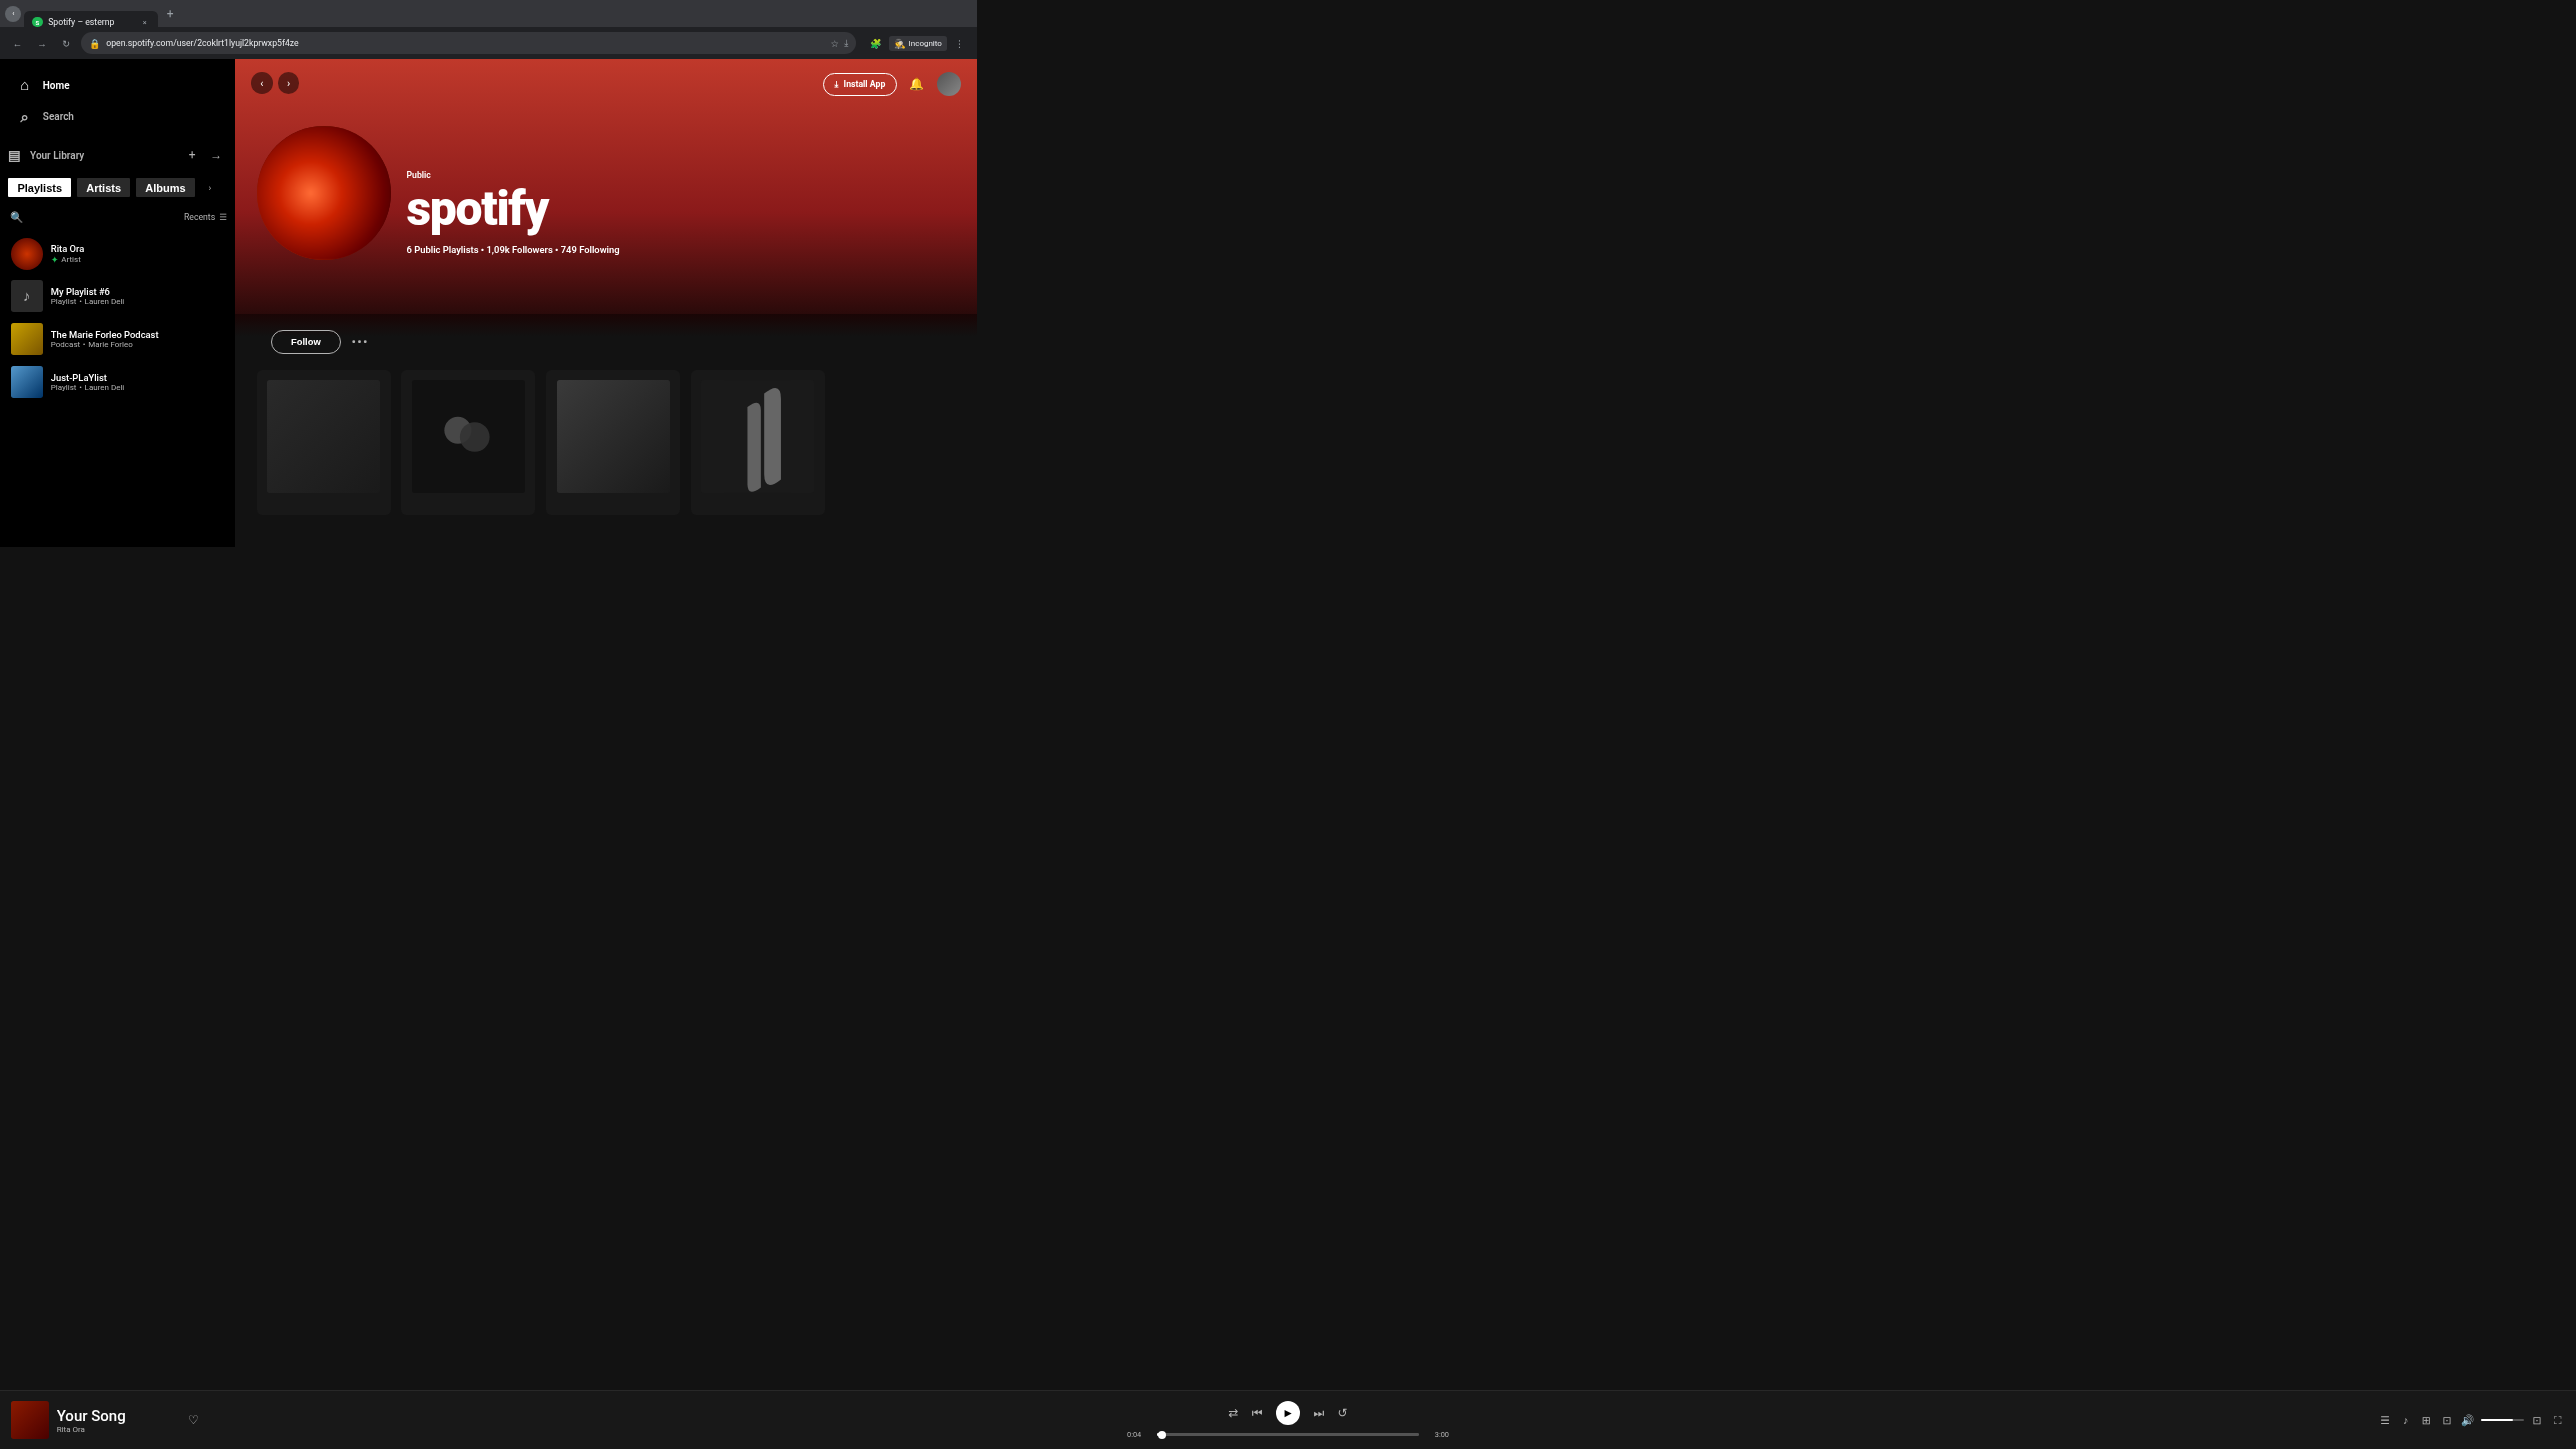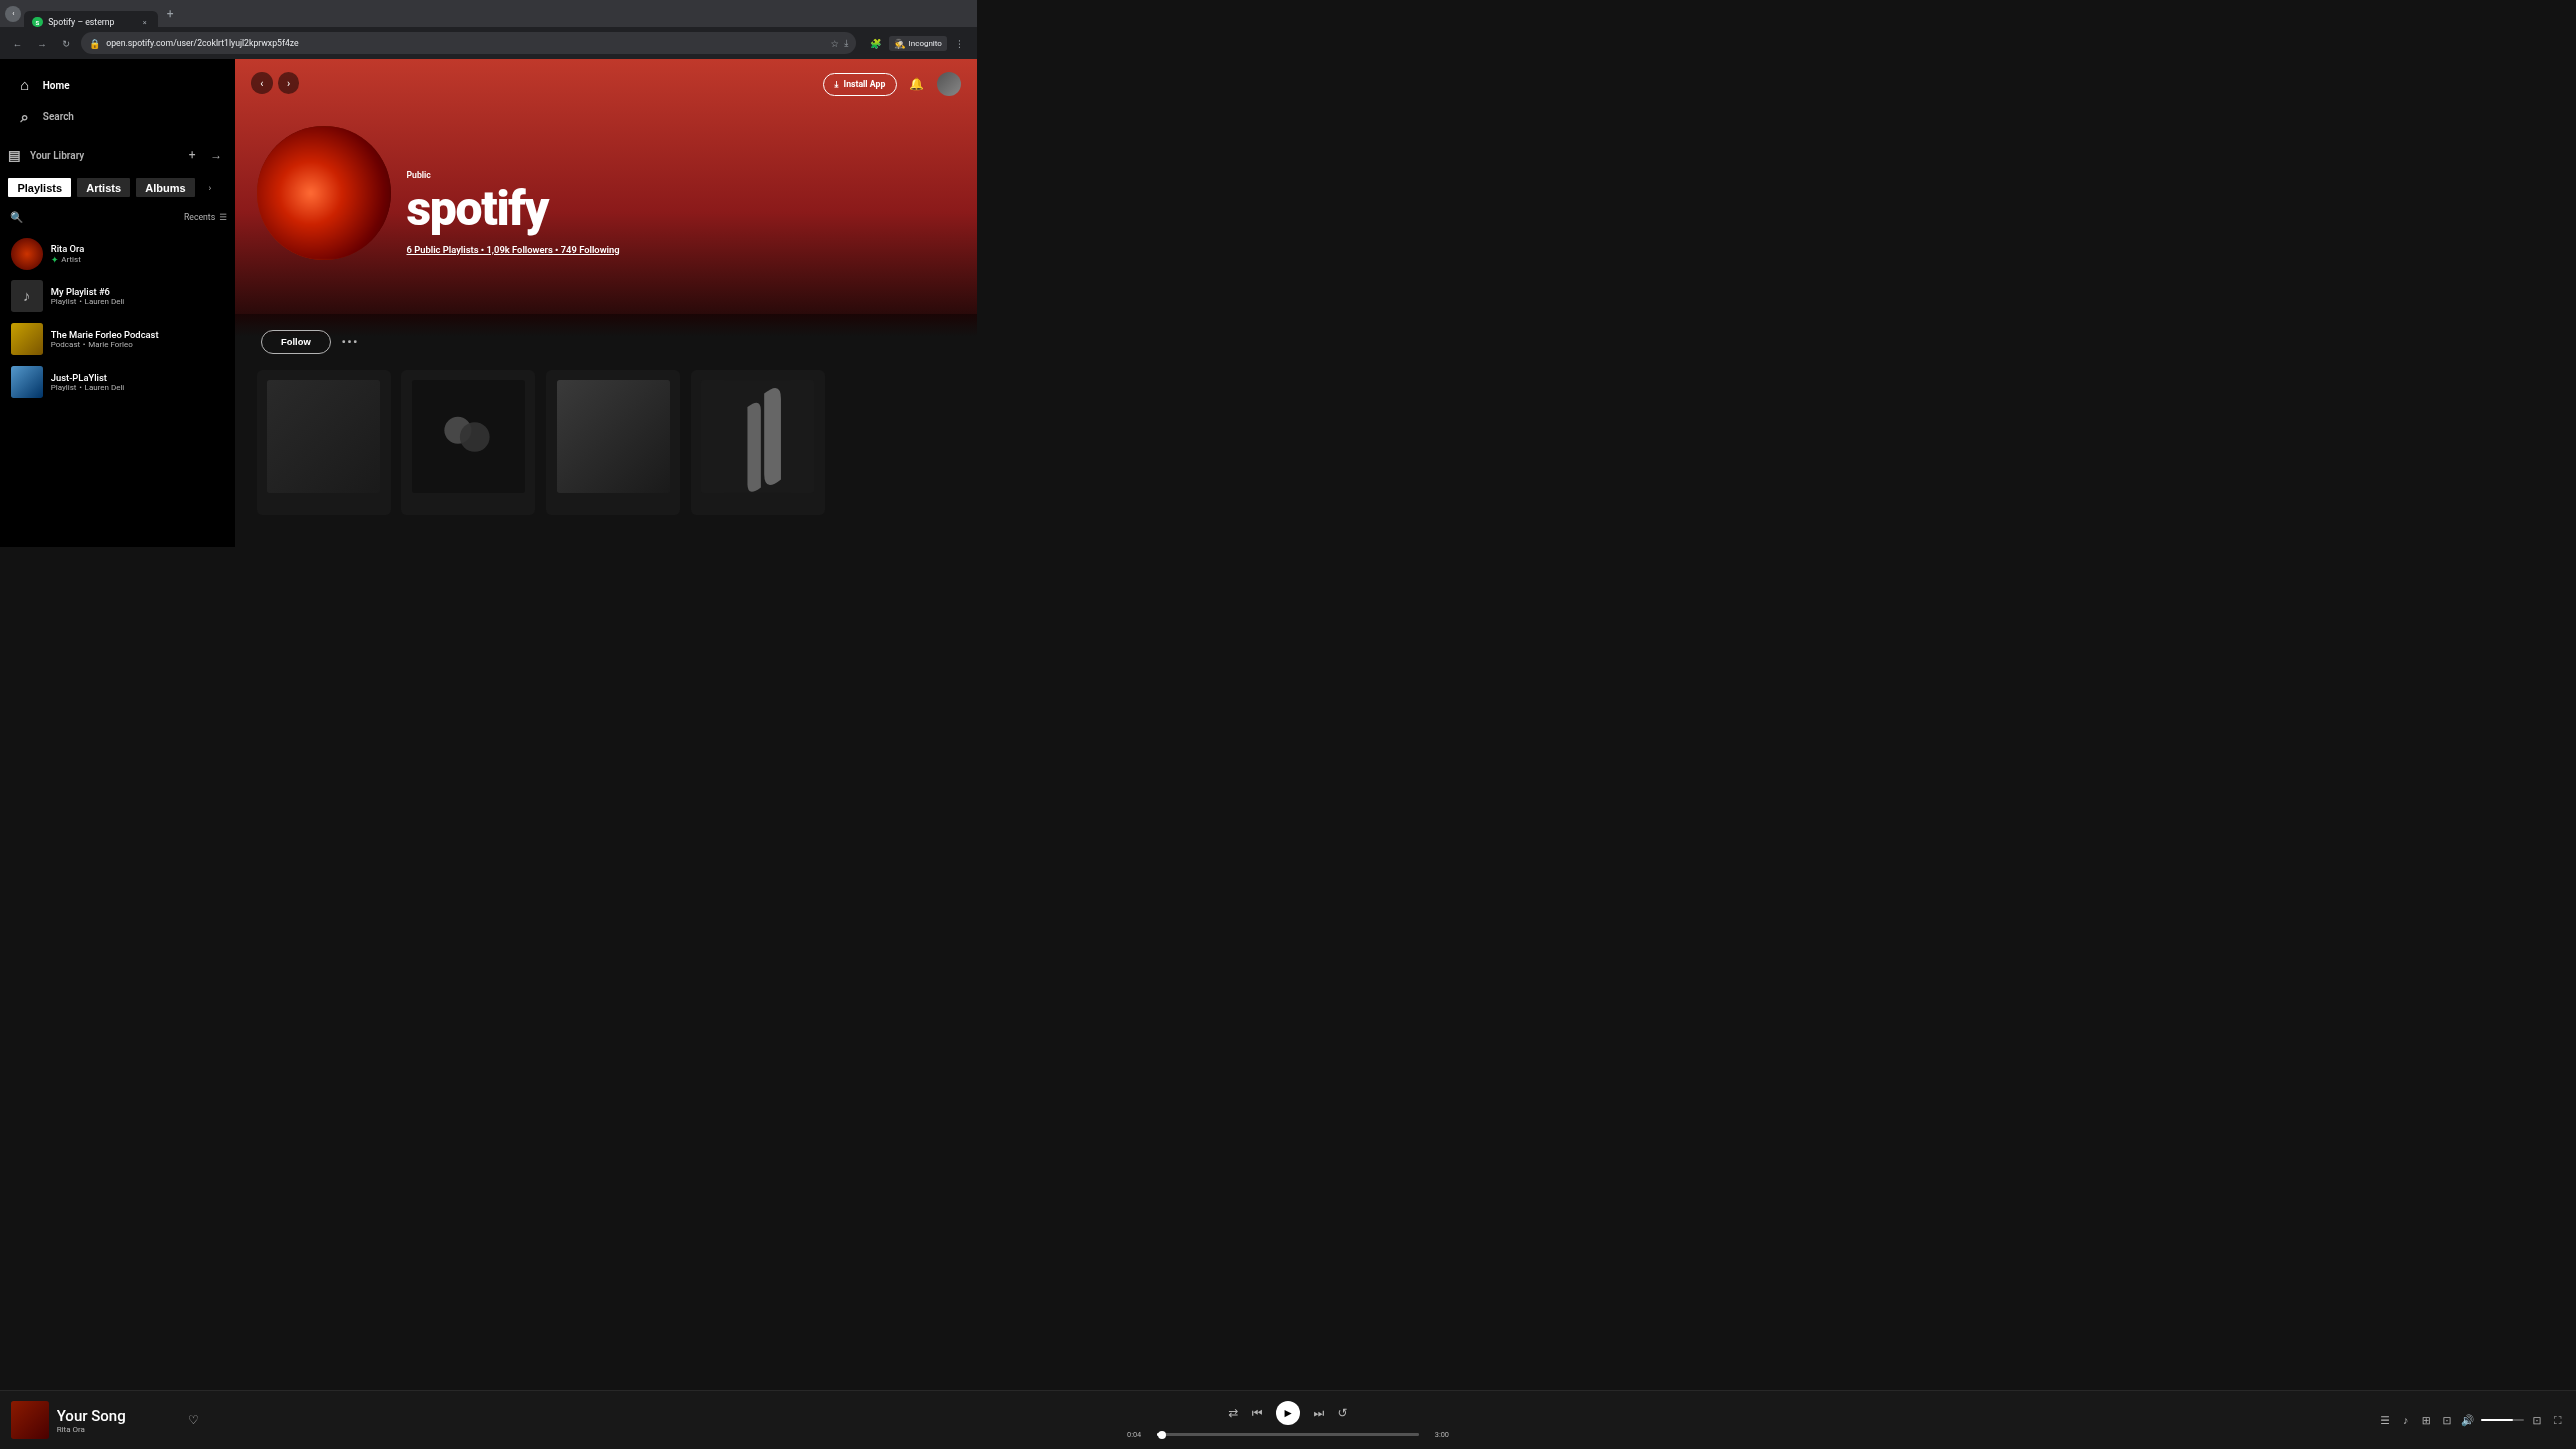--- a/index.html
+++ b/index.html
@@ -395,26 +395,26 @@
       color: #fff;
       line-height: 1;
       margin-bottom: 10.7px;
       letter-spacing: -1.3px;
     }
     .profile-stats {
       font-size: 9.4px;
       color: rgba(255,255,255,0.85);
       font-weight: 400;
     }
-    .profile-stats span { color: #fff; font-weight: 600; text-decoration: underline; }
+    .profile-stats span { color: #fff; font-weight: 600; }
 
     
     .profile-actions-section {
       background: linear-gradient(180deg, #1a0505 0%, #121212 40%);
-      padding: 16px 26px;
+      padding: 16px 36px;
     }
     .profile-buttons {
       display: flex;
       align-items: center;
       gap: 10.7px;
     }
     .follow-btn {
       padding: 5.4px 19px;
       border: 1.3px solid #b3b3b3;
       border-radius: 13.4px;

